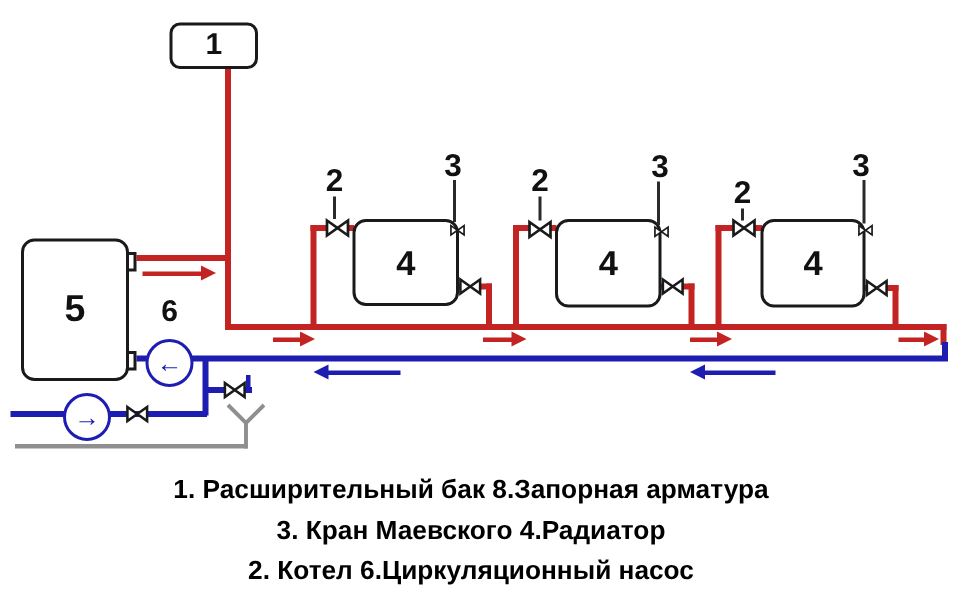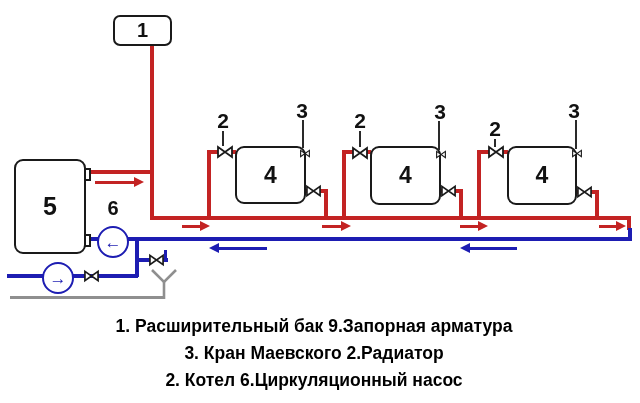--- a/index.html
+++ b/index.html
@@ -201,18 +201,18 @@
       <span class="shaft"></span>
     </div>
   <div class="arrow blue left" style="left:210px;top:243px;width:57px;">
       <span class="shaft"></span>
     </div>
   <div class="arrow blue left" style="left:461px;top:243px;width:56px;">
       <span class="shaft"></span>
     </div>
 
   <div id="caption">
-    <div>1. Расширительный бак 9.Запорная арматура</div>
-    <div>3. Кран Маевского 2.Радиатор</div>
+    <div>1. Расширительный бак 8.Запорная арматура</div>
+    <div>3. Кран Маевского 4.Радиатор</div>
     <div>2. Котел 6.Циркуляционный насос</div>
   </div>
 
 </div>
 
 </body></html>

